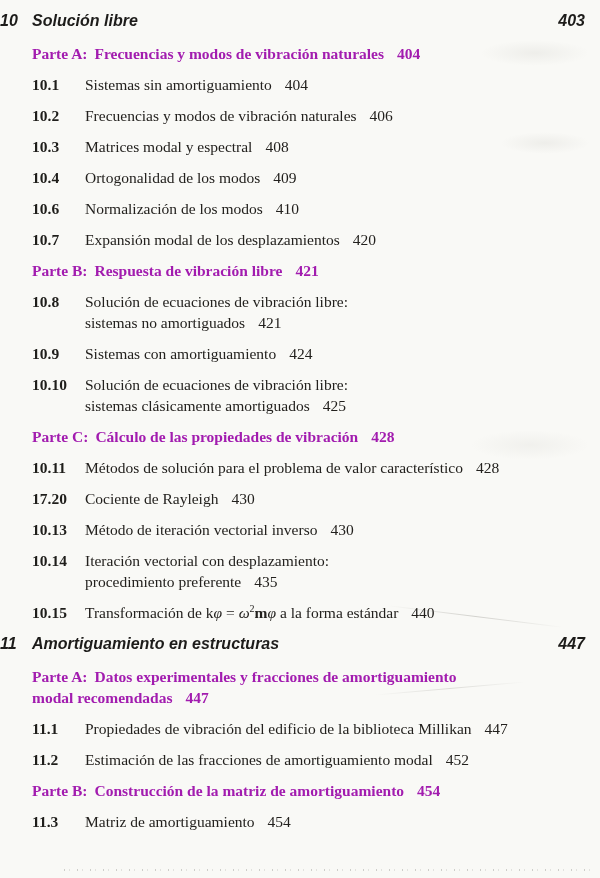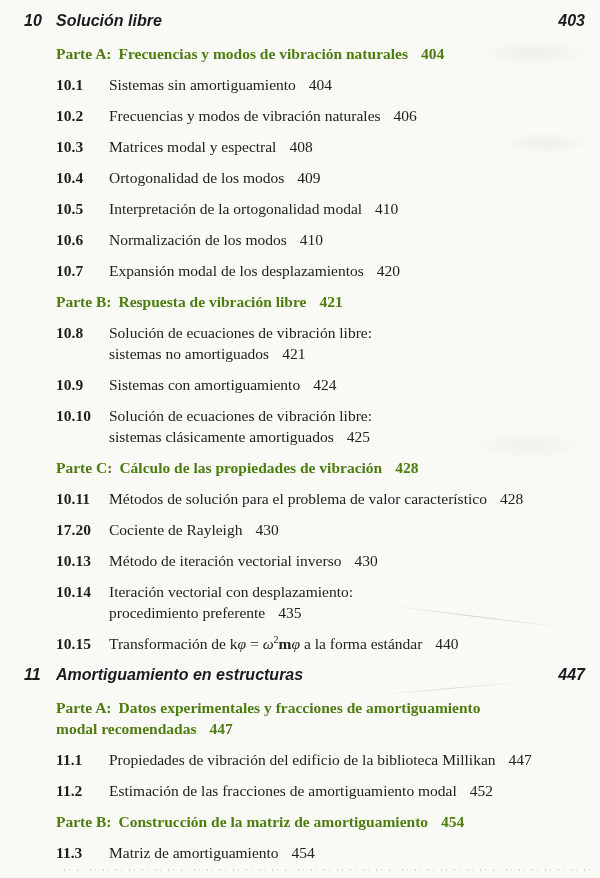--- a/index.html
+++ b/index.html
@@ -7,21 +7,21 @@
   body {
     position:relative;
     overflow:hidden;
     background:#f9f9f6;
     color:#23211e;
     font-family:"Liberation Serif", serif;
     font-size:15.5px;
     line-height:21px;
     -webkit-font-smoothing:antialiased;
   }
-  .page { position:relative; padding:10px 15px 0 24px; height:100%; }
+  .page { position:relative; padding:10px 15px 0 0; height:100%; }
 
   
   .ch-head {
     display:flex; align-items:baseline;
     font-family:"Liberation Sans", sans-serif;
     font-weight:bold; font-style:italic;
     font-size:16px; line-height:22px;
     color:#1d1c1a;
     margin-bottom:11px;
   }
@@ -29,21 +29,21 @@
   .ch-head .ch-title { flex:1 1 auto; }
   .ch-head .ch-page { margin-left:auto; }
   .ch-head.second { margin-top:8px; }
 
   .rows { padding-left:32px; }
 
   
   .part {
     font-weight:bold;
     margin-bottom:10px;
-    color:#4d7c0f;
+    color:#a21caf;
   }
   .part .plabel { margin-right:7px; }
   .part .pg { margin-left:13px; }
   .part .wrap2 { display:block; }
 
   
   .sec { display:flex; margin-bottom:10px; }
   .sec .num { width:53px; flex:none; font-weight:bold; color:#1f1e1b; }
   .sec .t { flex:1 1 auto; }
   .sec .pg { margin-left:13px; }
@@ -102,24 +102,20 @@
     <div class="sec">
         <span class="num">10.3</span>
         <span class="t"><span>Matrices modal y espectral</span><span class="pg">408</span></span>
       </div>
 
     <div class="sec">
         <span class="num">10.4</span>
         <span class="t"><span>Ortogonalidad de los modos</span><span class="pg">409</span></span>
       </div>
 
-    <div class="sec">
-        <span class="num">10.5</span>
-        <span class="t"><span>Interpretación de la ortogonalidad modal</span><span class="pg">410</span></span>
-      </div>
 
     <div class="sec">
         <span class="num">10.6</span>
         <span class="t"><span>Normalización de los modos</span><span class="pg">410</span></span>
       </div>
 
     <div class="sec">
         <span class="num">10.7</span>
         <span class="t"><span>Expansión modal de los desplazamientos</span><span class="pg">420</span></span>
       </div>

